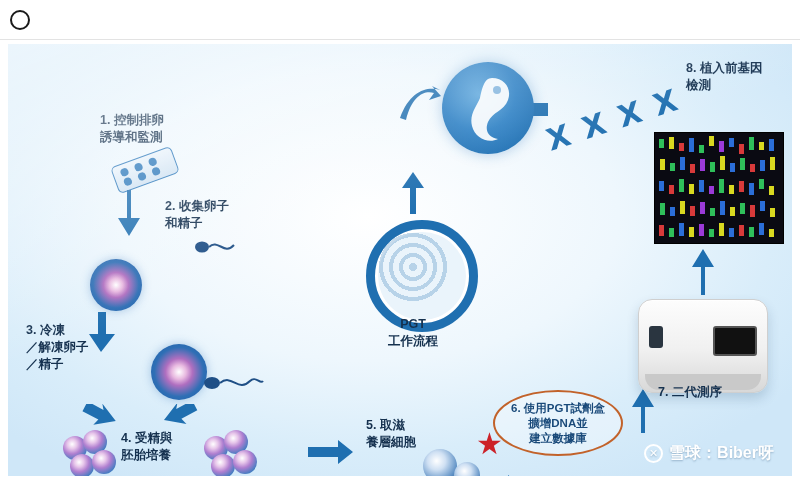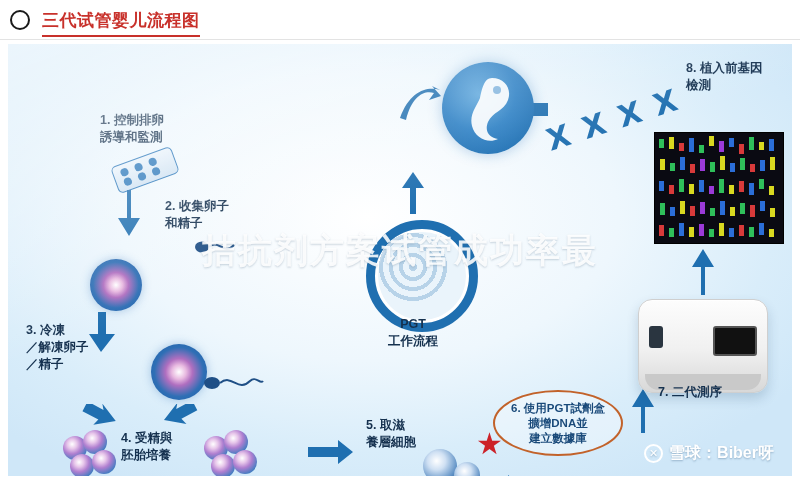--- a/index.html
+++ b/index.html
@@ -142,21 +142,20 @@
     font-size:11px;line-height:1;font-weight:bold;color:#fff;box-sizing:border-box;
   }
 </style>
 </head>
 <body>
 
 <div id="page">
 
   <div class="header">
     <div class="header-circle"></div>
-    <div class="header-title">三代试管婴儿流程图</div>
     <div class="header-rule"></div>
   </div>
 
   <div class="canvas">
 
     <div class="lbl" style="left:92px;top:68px;">1. 控制排卵
 誘導和監測</div>
     <div class="pills" style="left:105px;top:112px;width:62px;height:26px;">
       <span style="left:7px;top:4px;"></span>
         <span style="left:22px;top:4px;"></span>
@@ -369,15 +368,14 @@
           <path d="M10 42 L10 16 L2 16 L13 0 L24 16 L16 16 L16 42 Z" fill="#1f6fb0"></path>
         </svg>
     </div>
 
     <div class="watermark">
       <div class="wm-logo">✕</div>
       <span>雪球：Biber呀</span>
     </div>
   </div>
 
-  <div class="overlay-caption">拮抗剂方案试管成功率最</div>
 
 </div>
 
 </body></html>

